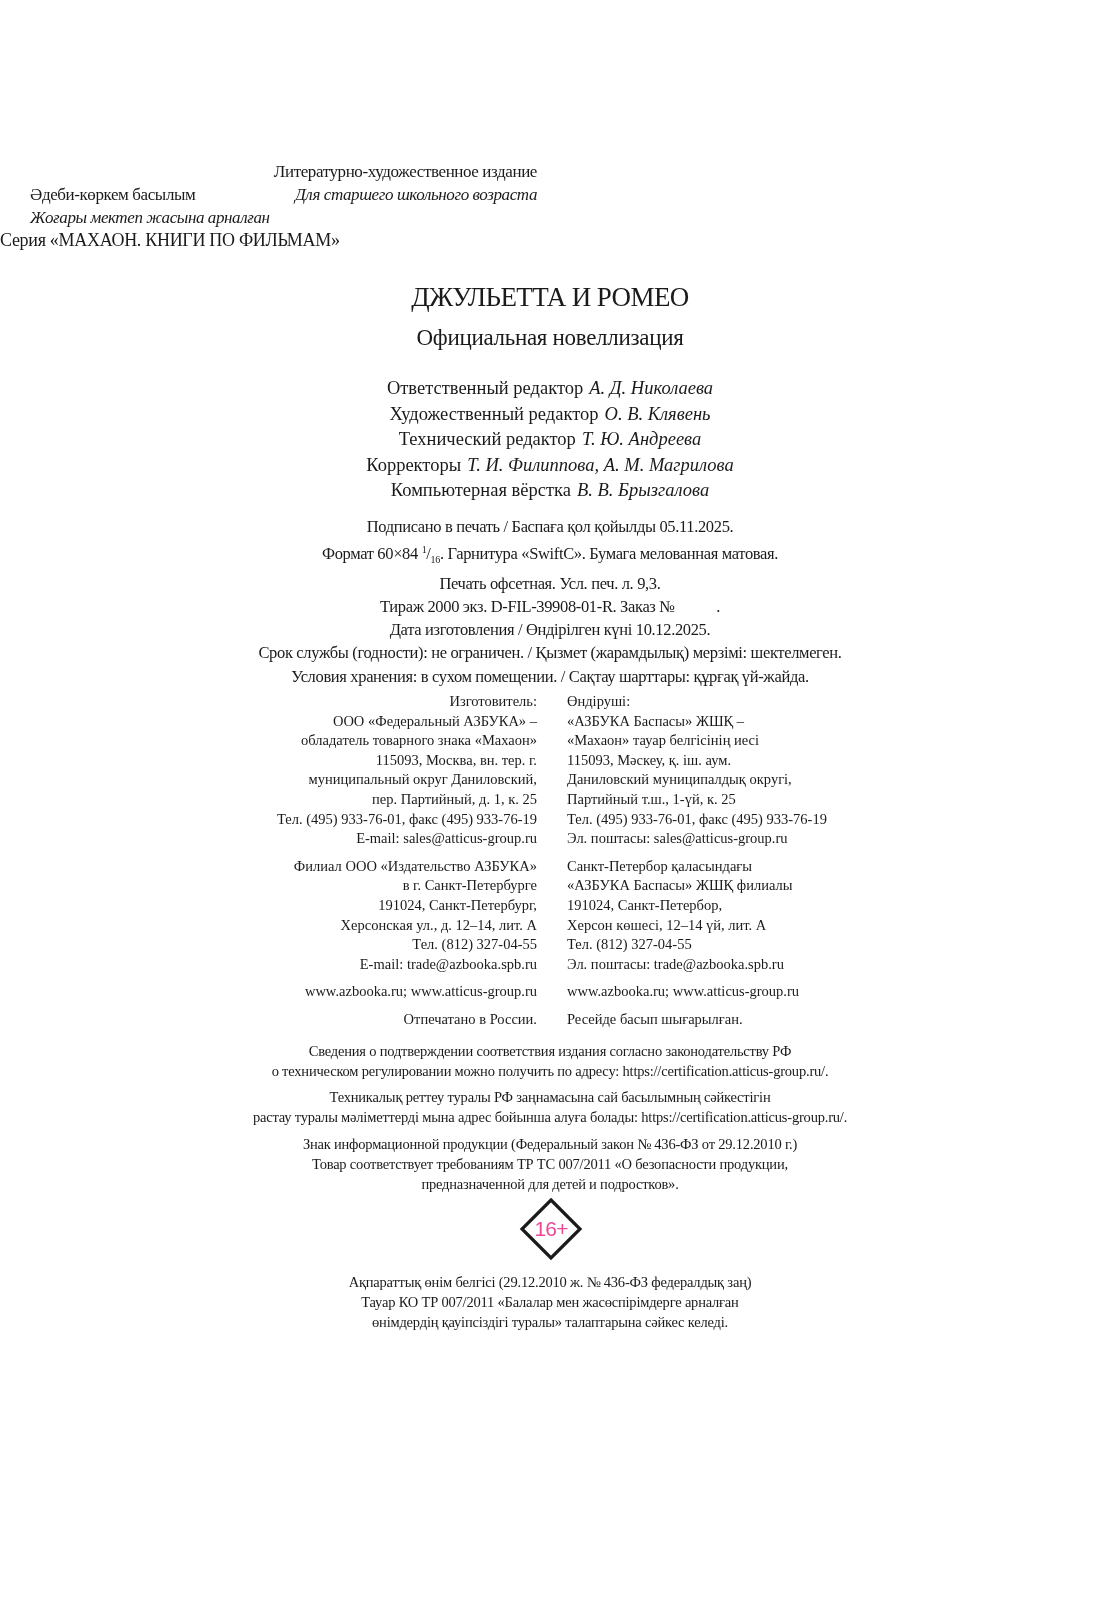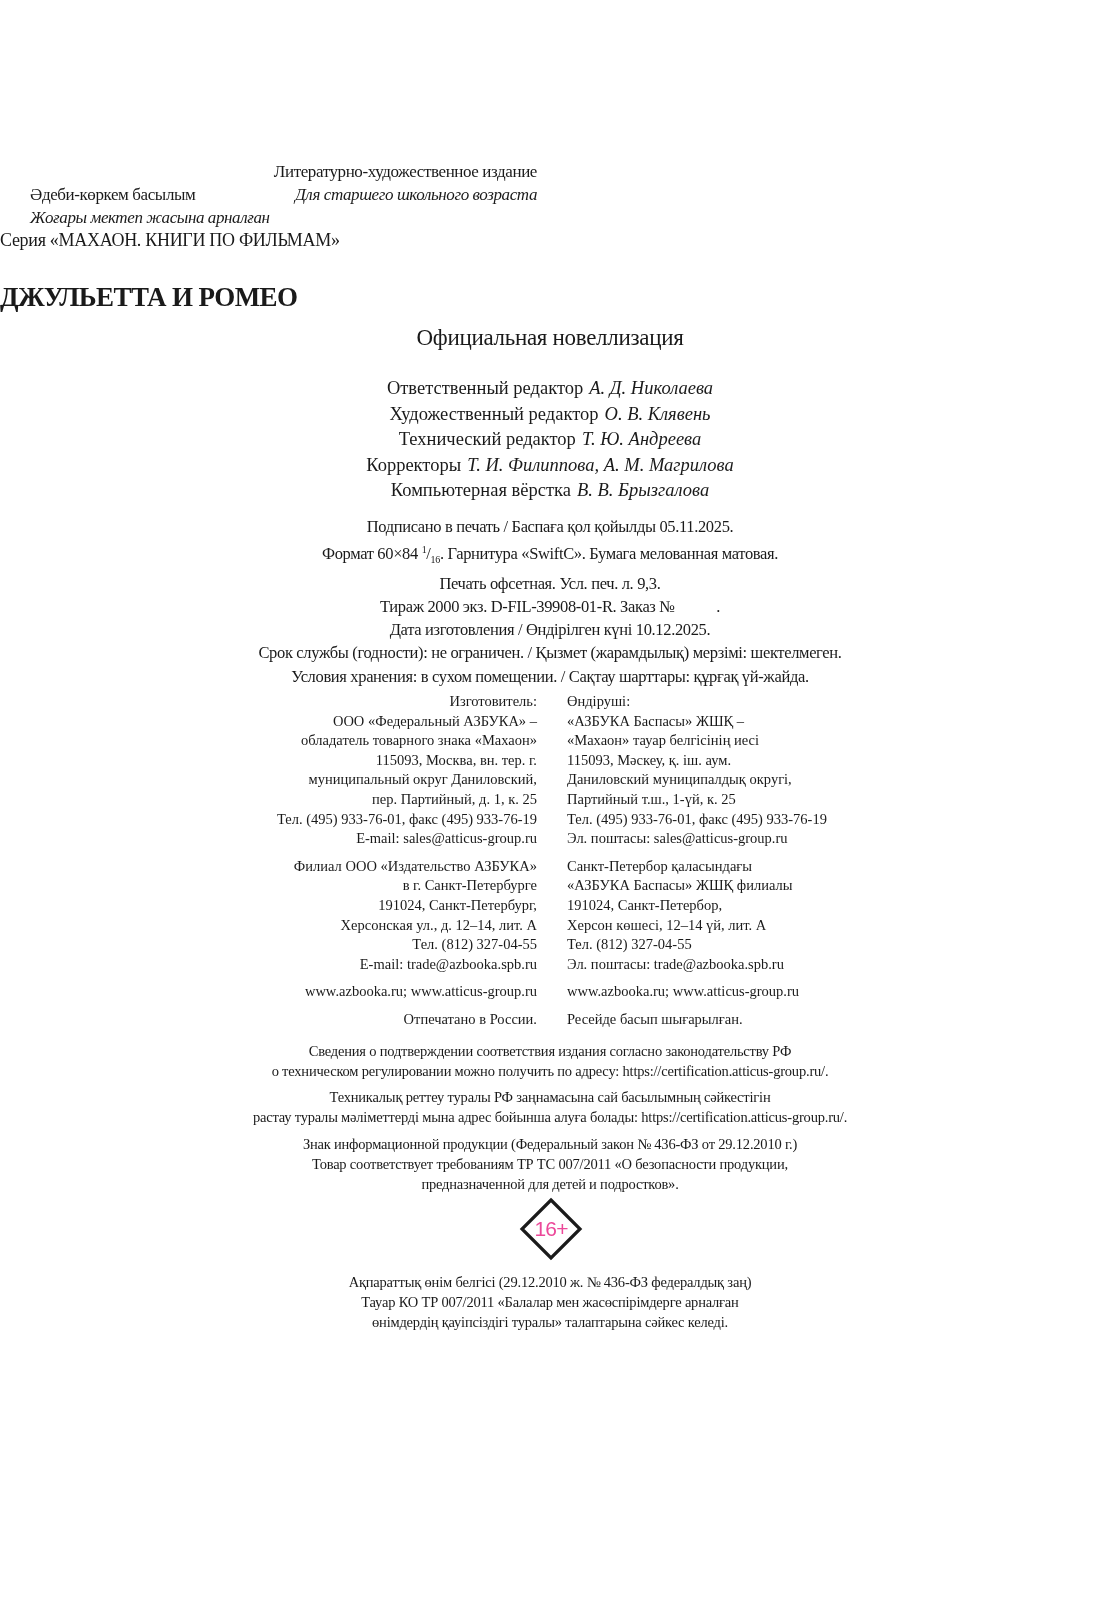--- a/index.html
+++ b/index.html
@@ -12,22 +12,22 @@
 
   
   .top-cols { position: absolute; top: 160px; left: 0; width: 1100px; }
   .top-row { display: flex; height: 23px; font-size: 17px; line-height: 23px; flex-direction: column; }
   .top-row .l { width: 537px; text-align: right; padding-right: 0; letter-spacing: -0.4px; }
   .top-row .r { padding-left: 30px; text-align: left; letter-spacing: -0.4px; }
   .italic { font-style: italic; }
 
   .series { position: absolute; top: 230px; left: 0; width: 1100px; 
     font-size: 18px; letter-spacing: -0.3px; }
-  .title { position: absolute; top: 282px; left: 0; width: 1100px; 
-    font-size: 27px; font-weight: bold; letter-spacing: -0.6px; }
+  .title { position: absolute; top: 282px; left: 0; width: 1100px; text-align: center;
+    font-size: 27px; font-weight: normal; letter-spacing: -0.6px; }
   .subtitle { position: absolute; top: 325px; left: 0; width: 1100px; text-align: center;
     font-size: 23px; letter-spacing: -0.3px; }
 
   .credits { position: absolute; top: 376px; left: 0; width: 1100px; text-align: center;
     font-size: 18.5px; line-height: 25.5px; }
   .credits .name { font-style: italic; margin-left: 6px; }
 
   .imprint { position: absolute; top: 515px; left: 0; width: 1100px; text-align: center;
     font-size: 16.5px; line-height: 23.3px; letter-spacing: -0.35px; }
   .frac sup { font-size: 10px; vertical-align: 6px; }

